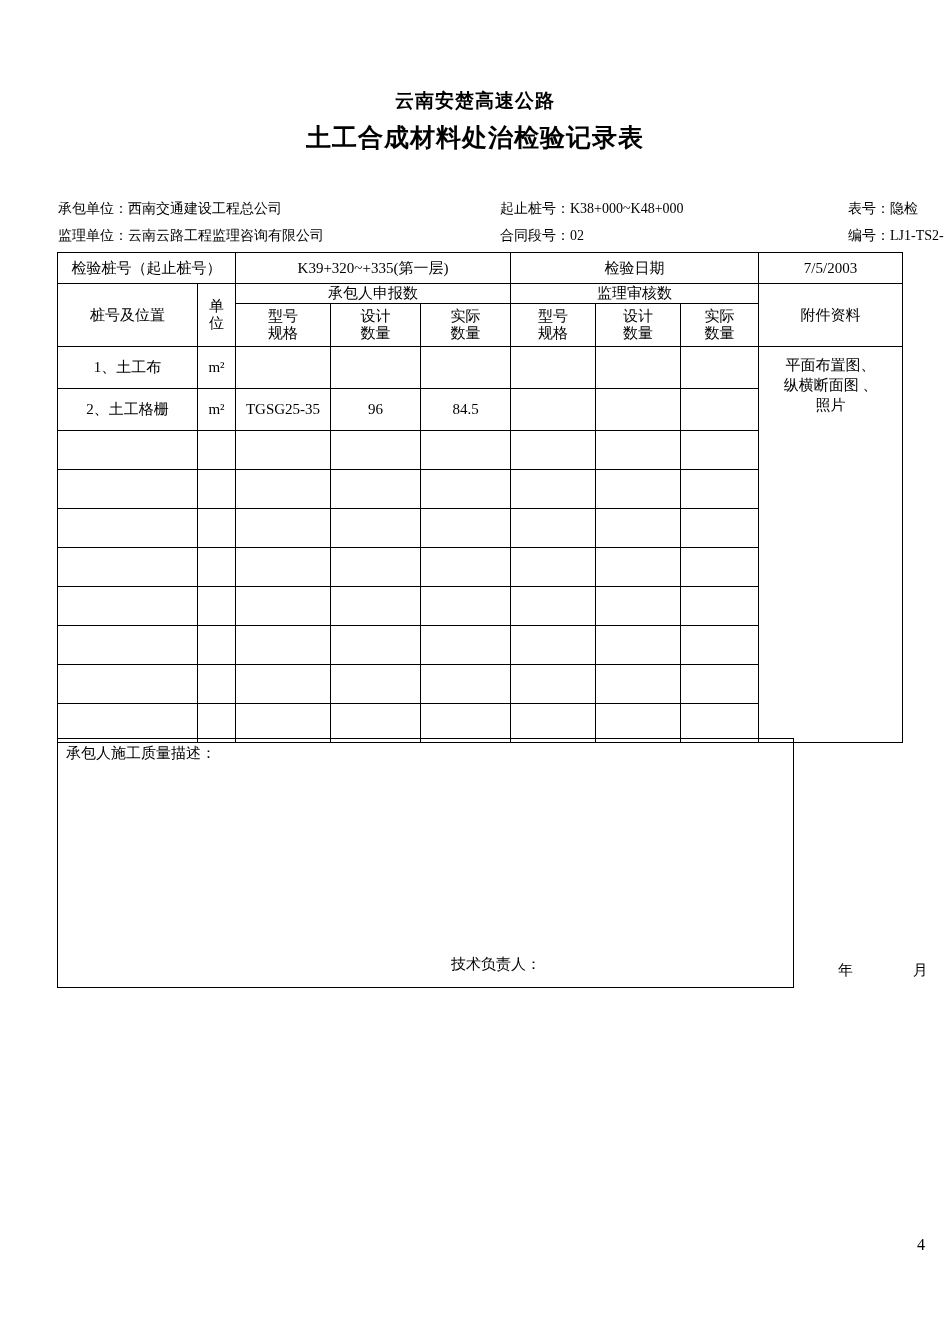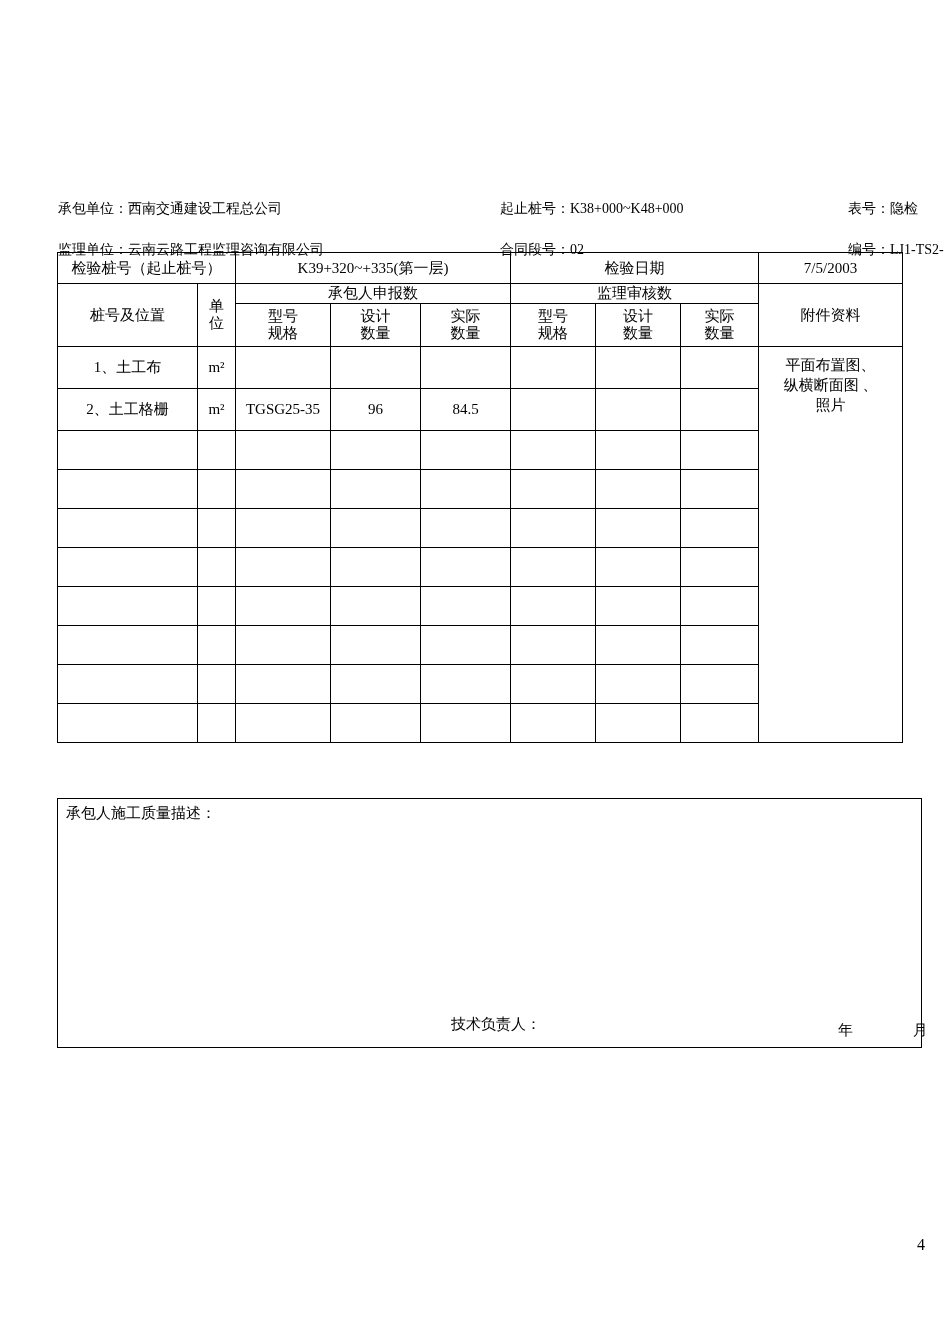--- a/index.html
+++ b/index.html
@@ -44,21 +44,21 @@
     margin-top: 6px;
   }
 
   
   .hdr {
     position: absolute;
     font-size: 14px;
     white-space: nowrap;
   }
   .hdr-row1 { top: 200px; }
-  .hdr-row2 { top: 241px; text-align: right; }
+  .hdr-row2 { top: 227px; text-align: right; }
   .hdr-c1 { left: 58px; }
   .hdr-c2 { left: 500px; }
   .hdr-c3 { left: 848px; }
   .hdr-label { }
   .hdr-value { }
 
   
   table.doc {
     position: absolute;
     left: 57px;
@@ -95,39 +95,43 @@
     left: 8px;
     top: 5px;
     font-size: 15px;
     white-space: nowrap;
   }
   .blk-sign {
     position: absolute;
     font-size: 15px;
     white-space: nowrap;
   }
-  .blk1 { top: 798px; width: 865px; height: 250px; }
+  .blk1 { top: 738px; width: 737px; height: 250px; }
   .blk2 { top: 1008px; width: 865px; height: 258px; }
 
   .sign1 { left: 365px; top: 216px; margin-left: 28px; }
   .sign1-date { left: 780px; top: 222px; letter-spacing: 28px; }
   .sign2 { left: 360px; top: 223px; }
 
   .page-num {
     position: absolute;
     left: 917px;
     top: 1236px;
     font-size: 16px;
   }
 </style>
 </head>
 <body>
 
 <div class="page">
 
+  <div class="title-block">
+    <div class="title-main">云南安楚高速公路</div>
+    <div class="title-sub">土工合成材料处治检验记录表</div>
+  </div>
 
   <div class="hdr hdr-row1 hdr-c1">
     <span class="hdr-label">承包单位：</span><span class="hdr-value">西南交通建设工程总公司</span>
   </div>
   <div class="hdr hdr-row1 hdr-c2">
     <span class="hdr-label">起止桩号：</span><span class="hdr-value">K38+000~K48+000</span>
   </div>
   <div class="hdr hdr-row1 hdr-c3">
     <span class="hdr-label">表号：</span><span class="hdr-value">隐检</span>
   </div>

